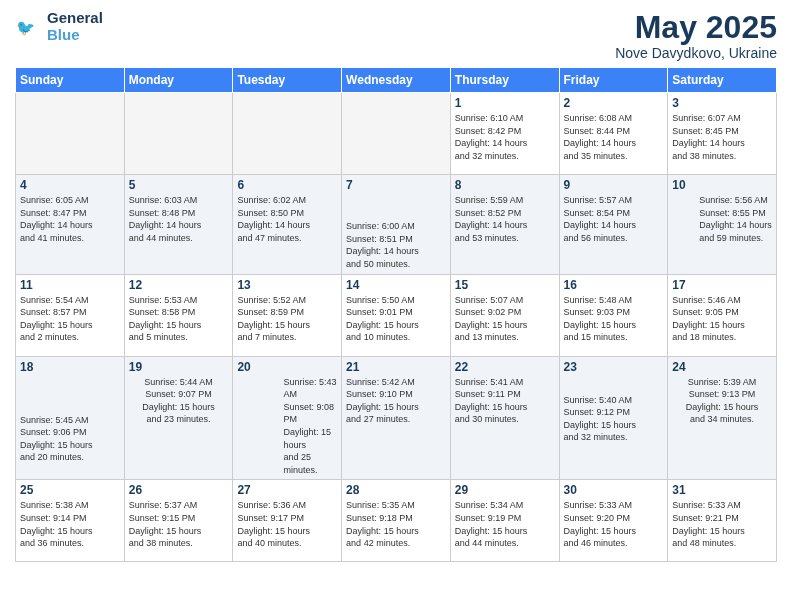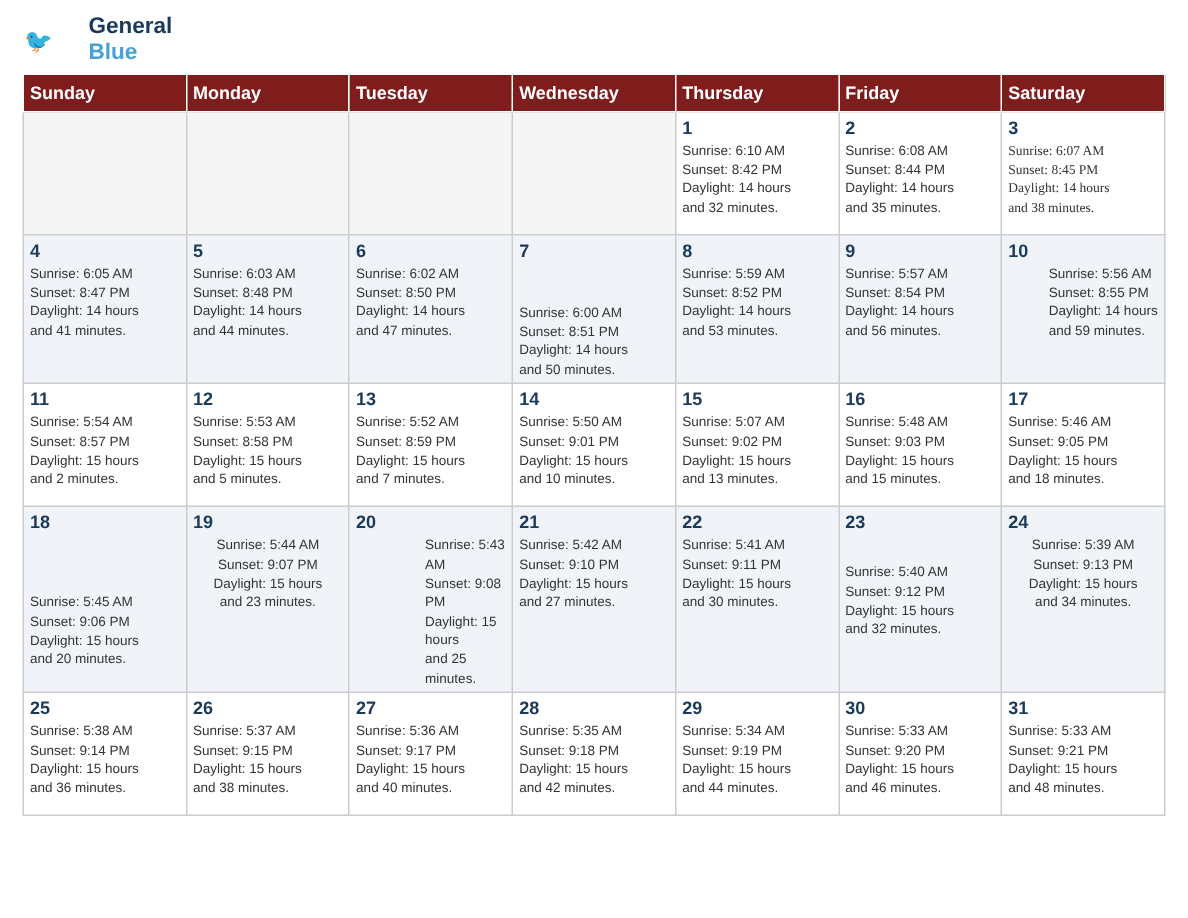--- a/index.html
+++ b/index.html
@@ -23,21 +23,20 @@
     .logo {
       display: flex;
       align-items: center;
       gap: 4px;
     }
     .logo-text {
       font-size: 15px;
       font-weight: bold;
       color: #1a3a5c;
       line-height: 1.1;
-      margin-left: 12px;
     }
     .logo-bird {
       width: 28px;
       height: 28px;
     }
     .title-block {
       text-align: right;
     }
     .month-title {
       font-size: 32px;
@@ -48,21 +47,21 @@
     .subtitle {
       font-size: 14px;
       color: #1a3a5c;
     }
     table {
       width: 100%;
       border-collapse: collapse;
       table-layout: fixed;
     }
     th {
-      background-color: #7f1d1d;
+      background-color: #3b82f6;
       color: #fff;
       font-size: 12px;
       font-weight: bold;
       padding: 5px 4px;
       text-align: left;
       border: 1px solid #fff;
     }
     td {
       border: 1px solid #ccc;
       vertical-align: top;
@@ -97,20 +96,24 @@
   <div class="header-row">
     <div class="logo">
       <svg class="logo-bird" viewBox="0 0 40 40">
         <text x="2" y="28" font-size="22" fill="#2a6db5">🐦</text>
       </svg>
       <div class="logo-text">
         <div>General</div>
         <div style="color:#4a9fd4">Blue</div>
       </div>
     </div>
+    <div class="title-block">
+      <div class="month-title">May 2025</div>
+      <div class="subtitle">Nove Davydkovo, Ukraine</div>
+    </div>
   </div>
 
   <table>
     <thead>
       <tr>
       <th>Sunday</th>
           <th>Monday</th>
           <th>Tuesday</th>
           <th>Wednesday</th>
           <th>Thursday</th>
@@ -133,21 +136,21 @@
           </td>
           <td>
             <div class="day-num">2</div>
             <div class="day-info" style="white-space: pre-line;">Sunrise: 6:08 AM
 Sunset: 8:44 PM
 Daylight: 14 hours
 and 35 minutes.</div>
           </td>
           <td>
             <div class="day-num">3</div>
-            <div class="day-info" style="white-space: pre-line; font-family: Liberation Serif, serif;">Sunrise: 6:07 AM
+            <div class="day-info" style="white-space: pre-line;">Sunrise: 6:07 AM
 Sunset: 8:45 PM
 Daylight: 14 hours
 and 38 minutes.</div>
           </td>
         </tr>
         <tr>
           <td class="alt-row">
             <div class="day-num">4</div>
             <div class="day-info" style="white-space: pre-line;">Sunrise: 6:05 AM
 Sunset: 8:47 PM

